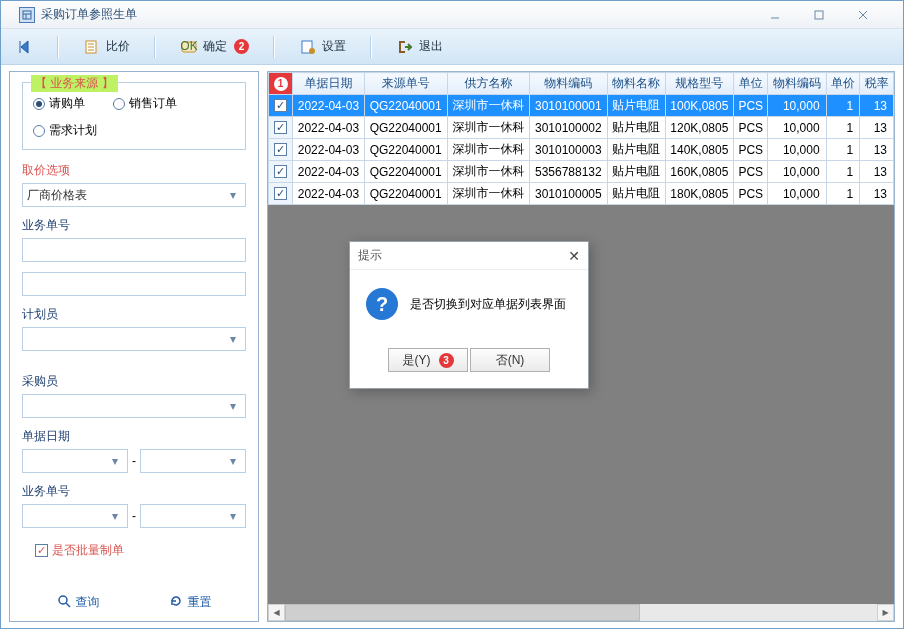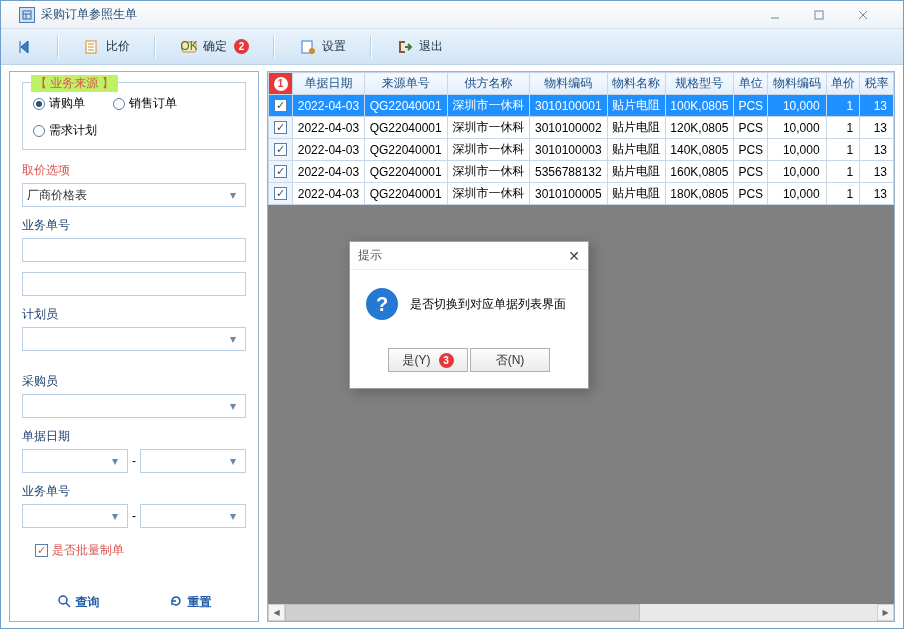--- a/index.html
+++ b/index.html
@@ -33,21 +33,21 @@
   .field{margin-bottom:10px;}
   .range-row{display:flex;align-items:center;gap:4px;}
   .range-row .combo{flex:1;}
   .two-col{display:flex;gap:12px;flex-direction:column;}
   .two-col .field{flex:1;}
   .chkline{display:flex;align-items:center;gap:4px;margin-top:4px;padding-left:13px;}
   .chk{width:13px;height:13px;border:1px solid #5a7ea6;display:flex;align-items:center;justify-content:center;background:#fff;}
   .chk.checked::after{content:"✓";font-size:11px;color:#d9534f;line-height:1;}
   .chk.blue.checked::after{color:#2b4f76;}
   .chkline .lbl{color:#d9534f;}
-  .side-footer{margin-top:auto;display:flex;justify-content:space-around;padding-top:10px;font-weight:bold;}
+  .side-footer{margin-top:auto;display:flex;justify-content:space-around;padding-top:10px;}
   .link-btn{display:flex;align-items:center;gap:5px;color:#1e5aa8;cursor:pointer;}
   .main{flex:1;display:flex;flex-direction:column;margin:6px 8px 6px 4px;min-width:0;}
   .grid-wrap{flex:1;background:#808080;border:1px solid #9ab4ce;overflow:hidden;position:relative;}
   .grid{background:#fff;width:100%;}
   table{border-collapse:collapse;width:100%;}
   th,td{border:1px solid #c7d7e7;padding:2px 4px;height:20px;white-space:nowrap;text-align:center;}
   th{background:linear-gradient(#f6faff,#e2eefb);color:#1d4f86;font-weight:normal;}
   th.corner{background:#e5383b;width:24px;}
   th.corner span{background:#fff;color:#e5383b;border-radius:50%;width:14px;height:14px;display:inline-flex;align-items:center;justify-content:center;font-size:10px;font-weight:bold;}
   tr.sel td{background:#1e90ff;color:#fff;}

